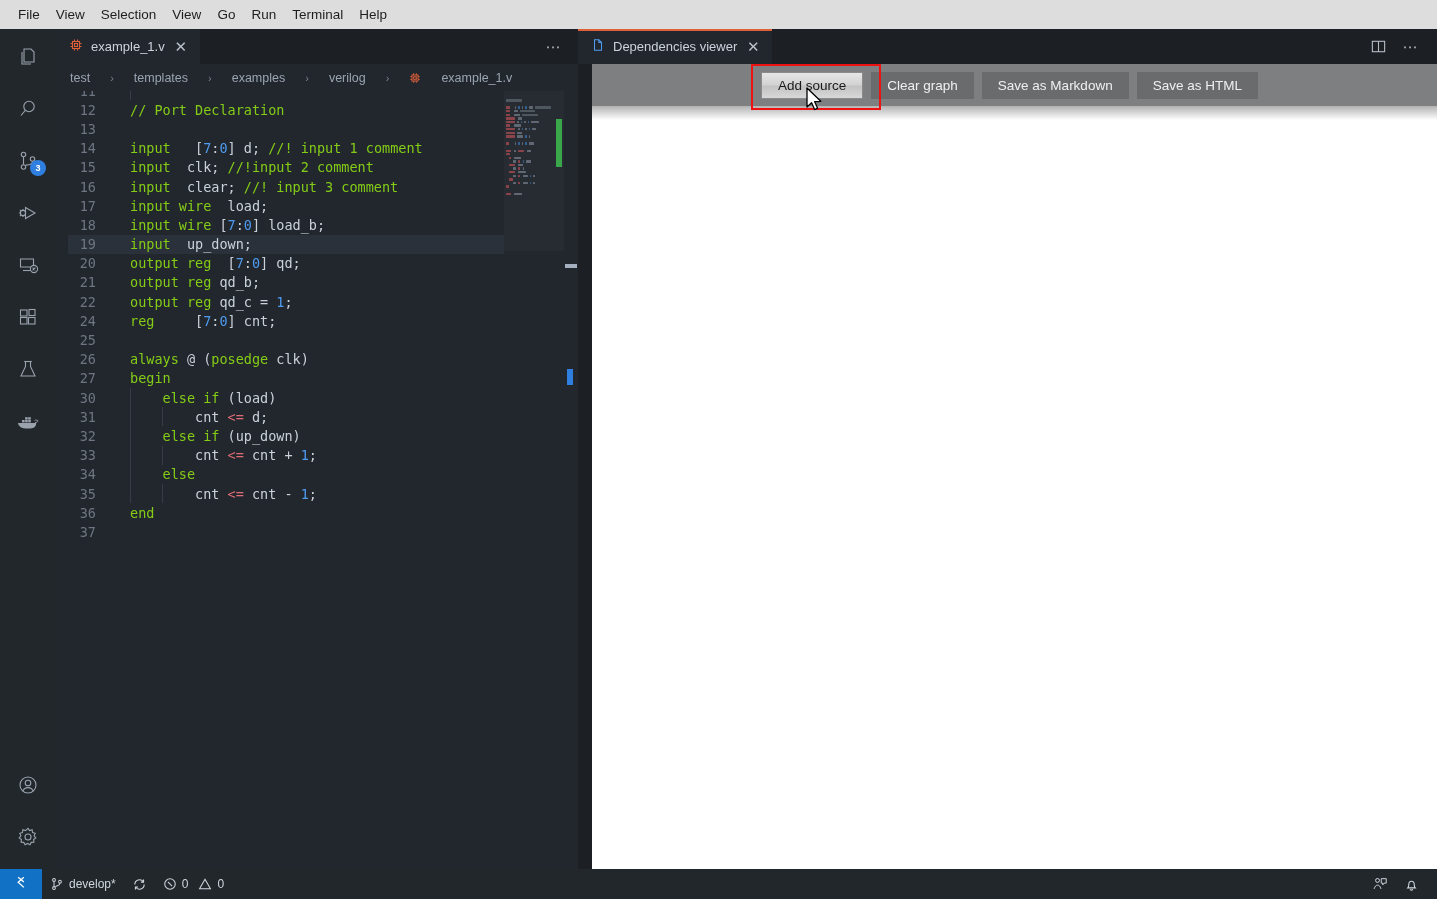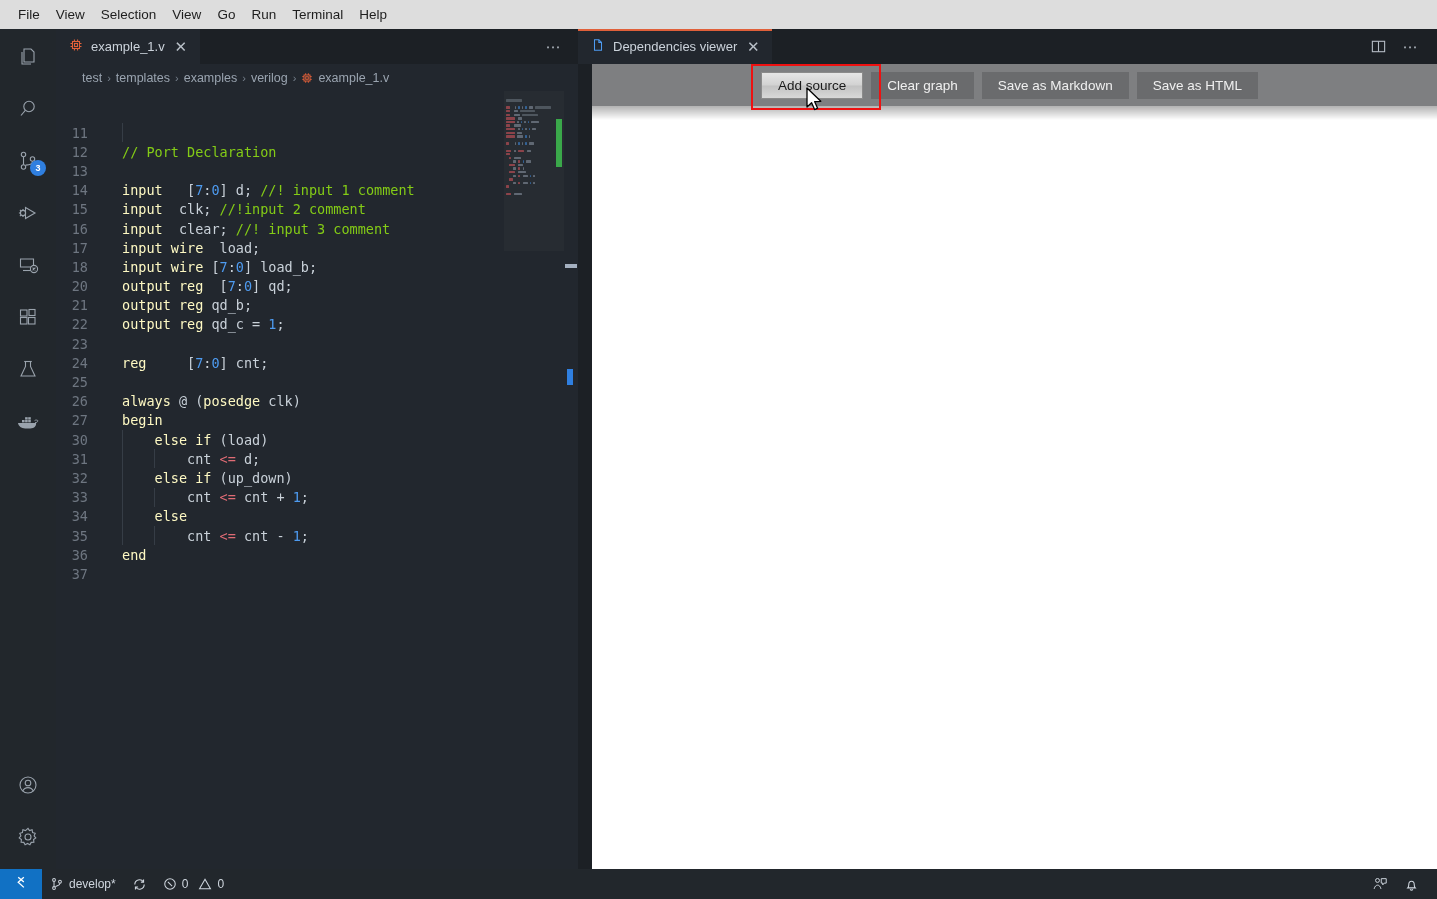--- a/index.html
+++ b/index.html
@@ -73,56 +73,56 @@
   .tab-close {
     font-size: 15px; color: #b9c0c8; line-height: 1;
     width: 16px; text-align: center; cursor: pointer;
   }
   #tab-actions-left {
     margin-left: auto; display: flex; align-items: center;
     padding-right: 16px; color: #b6bdc6; font-size: 15px;
     letter-spacing: 1.5px; cursor: pointer;
   }
   #breadcrumb {
-    position: absolute; left: 12px; top: 35px; width: 522px; height: 27px;
-    display: flex; align-items: center; gap: 5px;
+    position: absolute; left: 0; top: 35px; width: 522px; height: 27px;
+    display: flex; align-items: center; gap: 20px;
     padding-left: 14px;
     font-size: 12.5px; color: #9aa4b0;
     background: #22272e;
     font-family: "Liberation Sans", sans-serif;
   }
   .bc-sep { color: #77818d; font-size: 11px; }
   .bc-seg { cursor: pointer; white-space: nowrap; }
 
   
   #code-area {
     position: absolute; left: 0; top: 62px; width: 522px; height: 807px;
     background: #22272e; overflow: hidden;
   }
   #code-rows {
-    position: absolute; left: 4px; top: 0; width: 522px; margin-top: 42px;
+    position: absolute; left: 12px; top: 0; width: 522px;
   }
   .crow {
     height: 19.2px; display: flex; align-items: center;
     font-family: "DejaVu Sans Mono", monospace; font-size: 13.5px;
     white-space: pre; position: relative;
   }
   .crow.hl { background: #2b313a; }
   .ln {
     width: 42px; min-width: 42px; text-align: right;
     color: #6e7681; padding-right: 14px;
     font-family: "DejaVu Sans Mono", monospace; font-size: 13.5px;
     user-select: none;
   }
   .ctext { padding-left: 20px; color: #c9d1d9; }
   .cursor-bar {
     position: absolute; left: 100px; top: 1px; width: 2px; height: 17px;
     background: #4e9bf0;
   }
-  .k  { color: #fef9c3; }   
+  .k  { color: #84cc16; }   
   .n  { color: #4e9bf0; }   
   .cm { color: #84cc16; }   
   .op { color: #e06c75; }   
   .pl { color: #c9d1d9; }   
   .indent-guide {
     position: absolute; width: 1px; height: 19.2px; background: #363d46; top: 0;
   }
 
   
   #minimap {
@@ -388,24 +388,24 @@
   <div id="code-area">
     <div id="code-rows" style="top: -10px;">
         <div class="crow"><span class="ln">11</span><span class="ctext"></span><div class="indent-guide" style="left: 62px;"></div></div>
         <div class="crow"><span class="ln">12</span><span class="ctext"><span class="cm">// Port Declaration</span></span></div>
         <div class="crow"><span class="ln">13</span><span class="ctext"></span></div>
         <div class="crow"><span class="ln">14</span><span class="ctext"><span class="k">input</span><span class="pl">   [</span><span class="n">7</span><span class="pl">:</span><span class="n">0</span><span class="pl">] d; </span><span class="cm">//! input 1 comment</span></span></div>
         <div class="crow"><span class="ln">15</span><span class="ctext"><span class="k">input</span><span class="pl">  clk; </span><span class="cm">//!input 2 comment</span></span></div>
         <div class="crow"><span class="ln">16</span><span class="ctext"><span class="k">input</span><span class="pl">  clear; </span><span class="cm">//! input 3 comment</span></span></div>
         <div class="crow"><span class="ln">17</span><span class="ctext"><span class="k">input wire</span><span class="pl">  load;</span></span></div>
         <div class="crow"><span class="ln">18</span><span class="ctext"><span class="k">input wire</span><span class="pl"> [</span><span class="n">7</span><span class="pl">:</span><span class="n">0</span><span class="pl">] load_b;</span></span></div>
+        <div class="crow hl"><span class="ln">19</span><span class="ctext"><span class="k">input</span><span class="pl">  up_down;</span></span></div>
         <div class="crow"><span class="ln">20</span><span class="ctext"><span class="k">output reg</span><span class="pl">  [</span><span class="n">7</span><span class="pl">:</span><span class="n">0</span><span class="pl">] qd;</span></span></div>
         <div class="crow"><span class="ln">21</span><span class="ctext"><span class="k">output reg</span><span class="pl"> qd_b;</span></span></div>
         <div class="crow"><span class="ln">22</span><span class="ctext"><span class="k">output reg</span><span class="pl"> qd_c = </span><span class="n">1</span><span class="pl">;</span></span></div>
-        <div class="crow"><span class="ln">23</span><span class="ctext"></span></div>
         <div class="crow"><span class="ln">24</span><span class="ctext"><span class="k">reg</span><span class="pl">     [</span><span class="n">7</span><span class="pl">:</span><span class="n">0</span><span class="pl">] cnt;</span></span></div>
         <div class="crow"><span class="ln">25</span><span class="ctext"></span></div>
         <div class="crow"><span class="ln">26</span><span class="ctext"><span class="k">always</span><span class="pl"> @ (</span><span class="k">posedge</span><span class="pl"> clk)</span></span></div>
         <div class="crow"><span class="ln">27</span><span class="ctext"><span class="k">begin</span></span></div>
         <div class="crow"><span class="ln">30</span><span class="ctext"><span class="pl">    </span><span class="k">else if</span><span class="pl"> (load)</span></span><div class="indent-guide" style="left: 62px;"></div></div>
         <div class="crow"><span class="ln">31</span><span class="ctext"><span class="pl">        cnt </span><span class="op">&lt;=</span><span class="pl"> d;</span></span><div class="indent-guide" style="left: 62px;"></div><div class="indent-guide" style="left: 94px;"></div></div>
         <div class="crow"><span class="ln">32</span><span class="ctext"><span class="pl">    </span><span class="k">else if</span><span class="pl"> (up_down)</span></span><div class="indent-guide" style="left: 62px;"></div></div>
         <div class="crow"><span class="ln">33</span><span class="ctext"><span class="pl">        cnt </span><span class="op">&lt;=</span><span class="pl"> cnt + </span><span class="n">1</span><span class="pl">;</span></span><div class="indent-guide" style="left: 62px;"></div><div class="indent-guide" style="left: 94px;"></div></div>
         <div class="crow"><span class="ln">34</span><span class="ctext"><span class="pl">    </span><span class="k">else</span></span><div class="indent-guide" style="left: 62px;"></div></div>
         <div class="crow"><span class="ln">35</span><span class="ctext"><span class="pl">        cnt </span><span class="op">&lt;=</span><span class="pl"> cnt - </span><span class="n">1</span><span class="pl">;</span></span><div class="indent-guide" style="left: 62px;"></div><div class="indent-guide" style="left: 94px;"></div></div>

